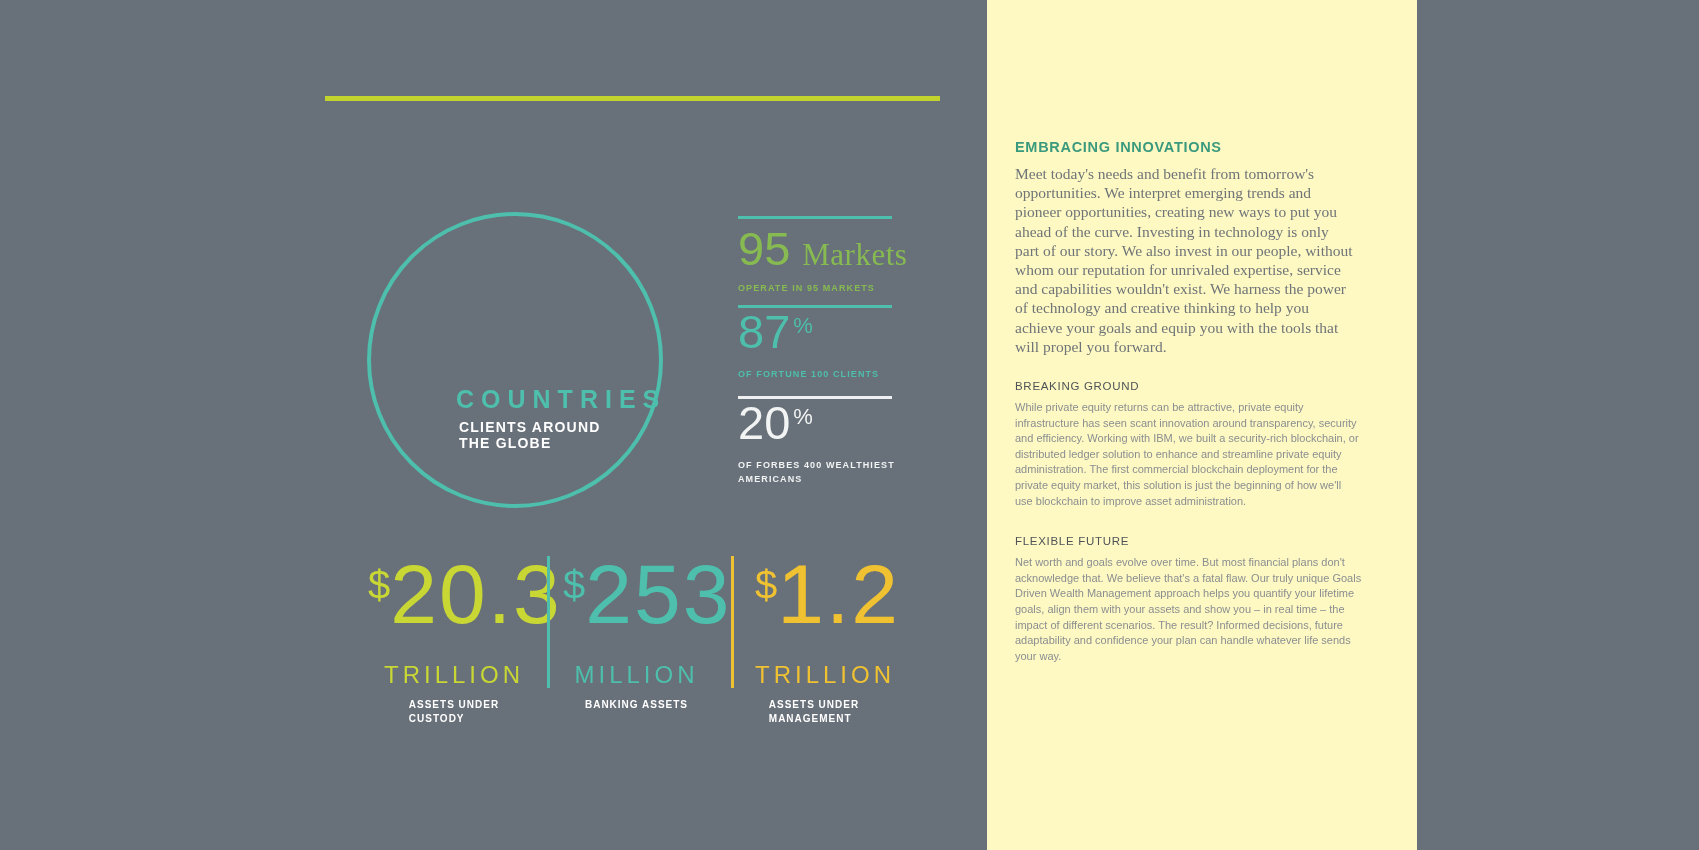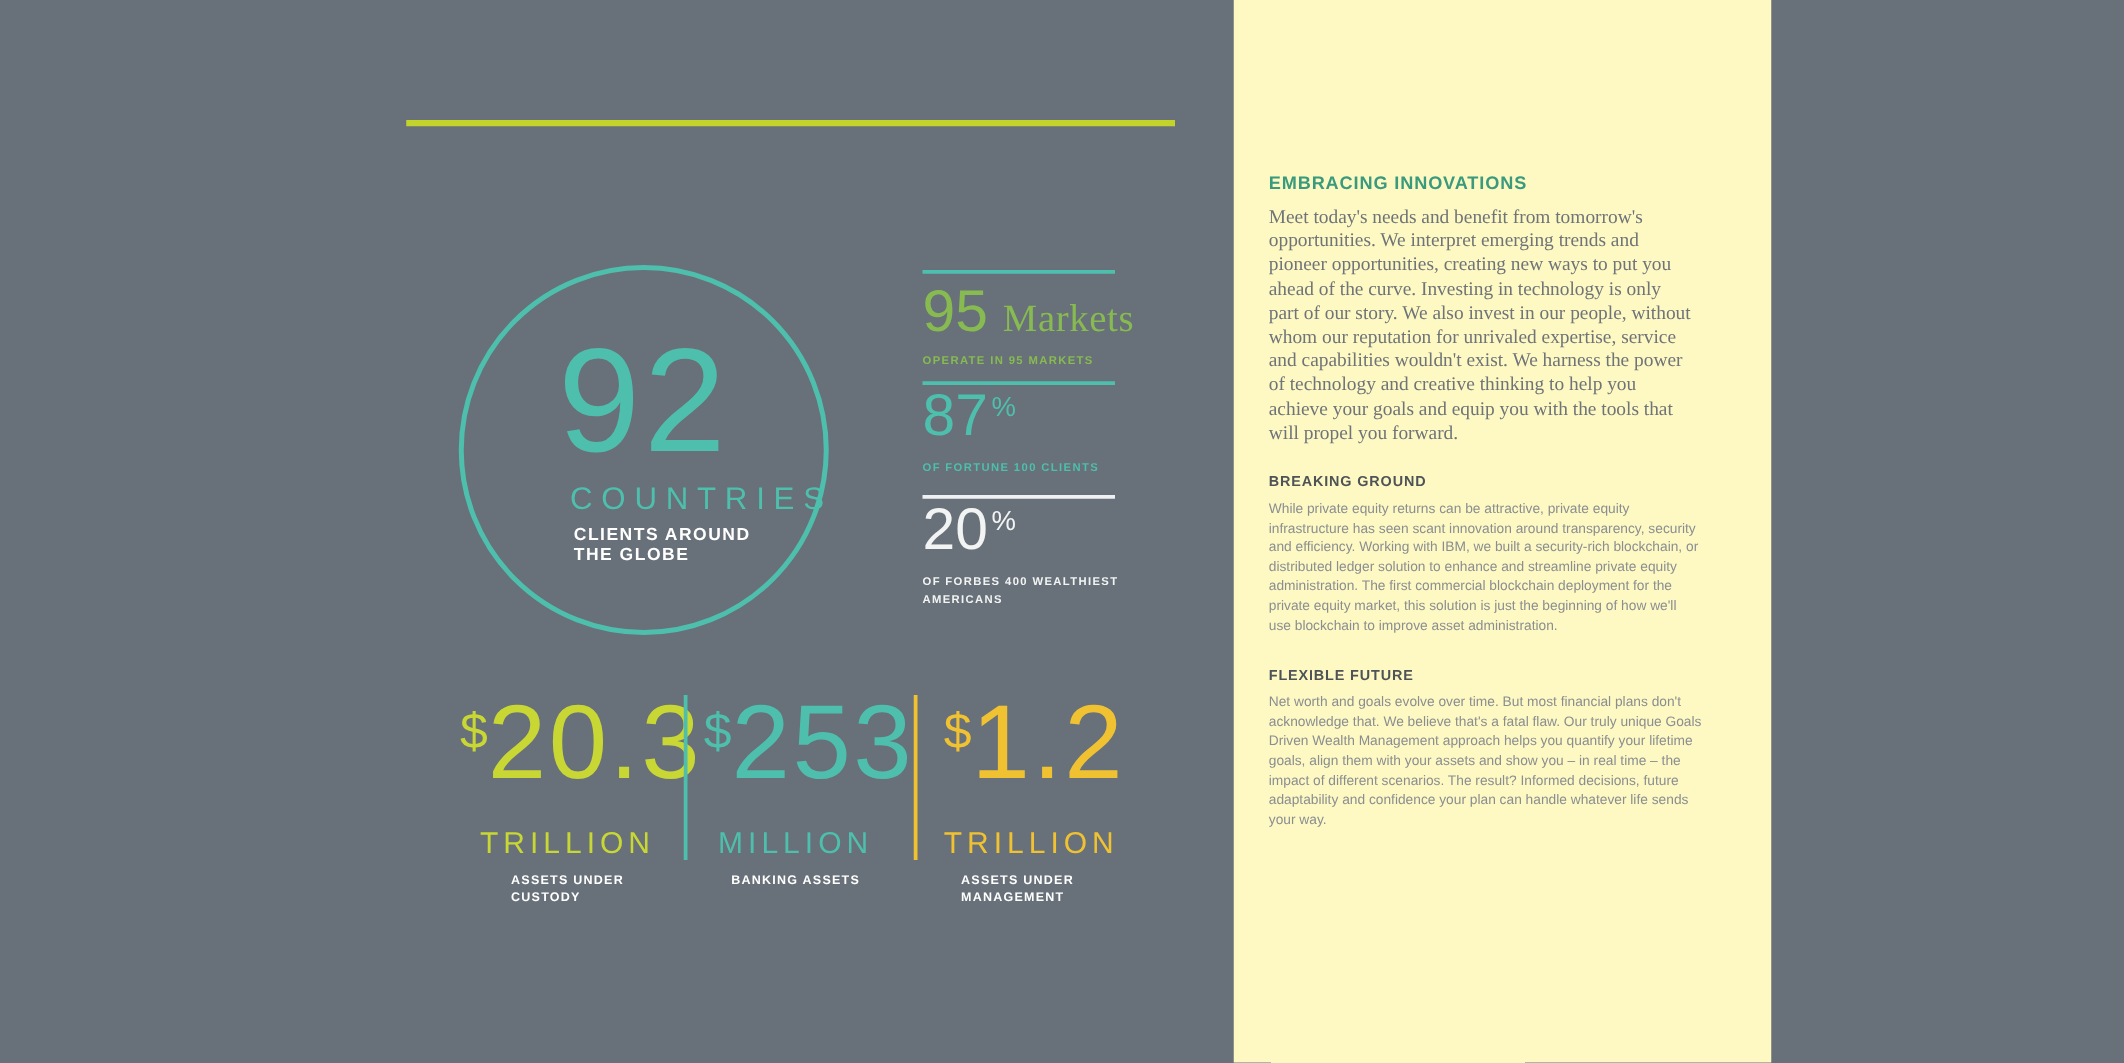--- a/index.html
+++ b/index.html
@@ -22,21 +22,21 @@
   .big-circle{
     position:absolute;left:367px;top:212px;width:288px;height:288px;
     border:4px solid #4dbfac;border-radius:50%;
   }
   .circle-value{
     position:absolute;left:367px;top:266px;width:296px;text-align:center;
     font-size:118px;font-weight:200;line-height:110px;letter-spacing:3px;color:#4dbfac;
   }
   .circle-label{
     position:absolute;left:456px;top:385px;
-    font-size:25px;font-weight:400;letter-spacing:7px;color:#4dbfac;
+    font-size:25px;font-weight:700;letter-spacing:7px;color:#4dbfac;
   }
   .circle-caption{
     position:absolute;left:459px;top:419px;
     font-weight:bold;font-size:14px;line-height:16px;letter-spacing:1.2px;
     color:#fff;white-space:pre-line;
   }
 
   .rule{position:absolute;left:738px;width:154px;height:3px;}
   #rule1{top:216px;background:#4dbfac;}
   #rule2{top:305px;background:#4dbfac;}
@@ -83,37 +83,36 @@
   .rp-h2{
     color:#3a9a7d;font-weight:bold;font-size:14.5px;
     letter-spacing:0.7px;margin:0 0 9px 0;
   }
   .rp-body-serif{
     font-family:"Liberation Serif", serif;
     font-size:15.5px;line-height:19.2px;color:#6f7478;
     white-space:pre;margin:4px 0 24px 0;
   }
   .rp-h3{
-    color:#4e5358;font-weight:bold;font-size:11.5px;
+    color:#4e5358;font-weight:normal;font-size:11.5px;
     letter-spacing:0.7px;margin:0 0 8px 0;
   }
   .rp-body{
     font-size:11px;line-height:15.6px;color:#8a8e91;
     white-space:pre;margin:0 14px 26px 0;
   }
 </style>
 </head>
 <body>
 
 <div id="canvas">
 
   <div class="title-rule"></div>
 
   <div class="big-circle"></div>
-  <div class="circle-value">92</div>
   <div class="circle-label">COUNTRIES</div>
   <div class="circle-caption">CLIENTS AROUND
 THE GLOBE</div>
 
   <div class="rule" id="rule1"></div>
   <div class="sstat" id="sstat1">
     <div class="s-num c-green"><span>95</span><span class="suffix-word">Markets</span></div>
     <div class="s-cap c-green">OPERATE IN 95 MARKETS</div>
   </div>
 

